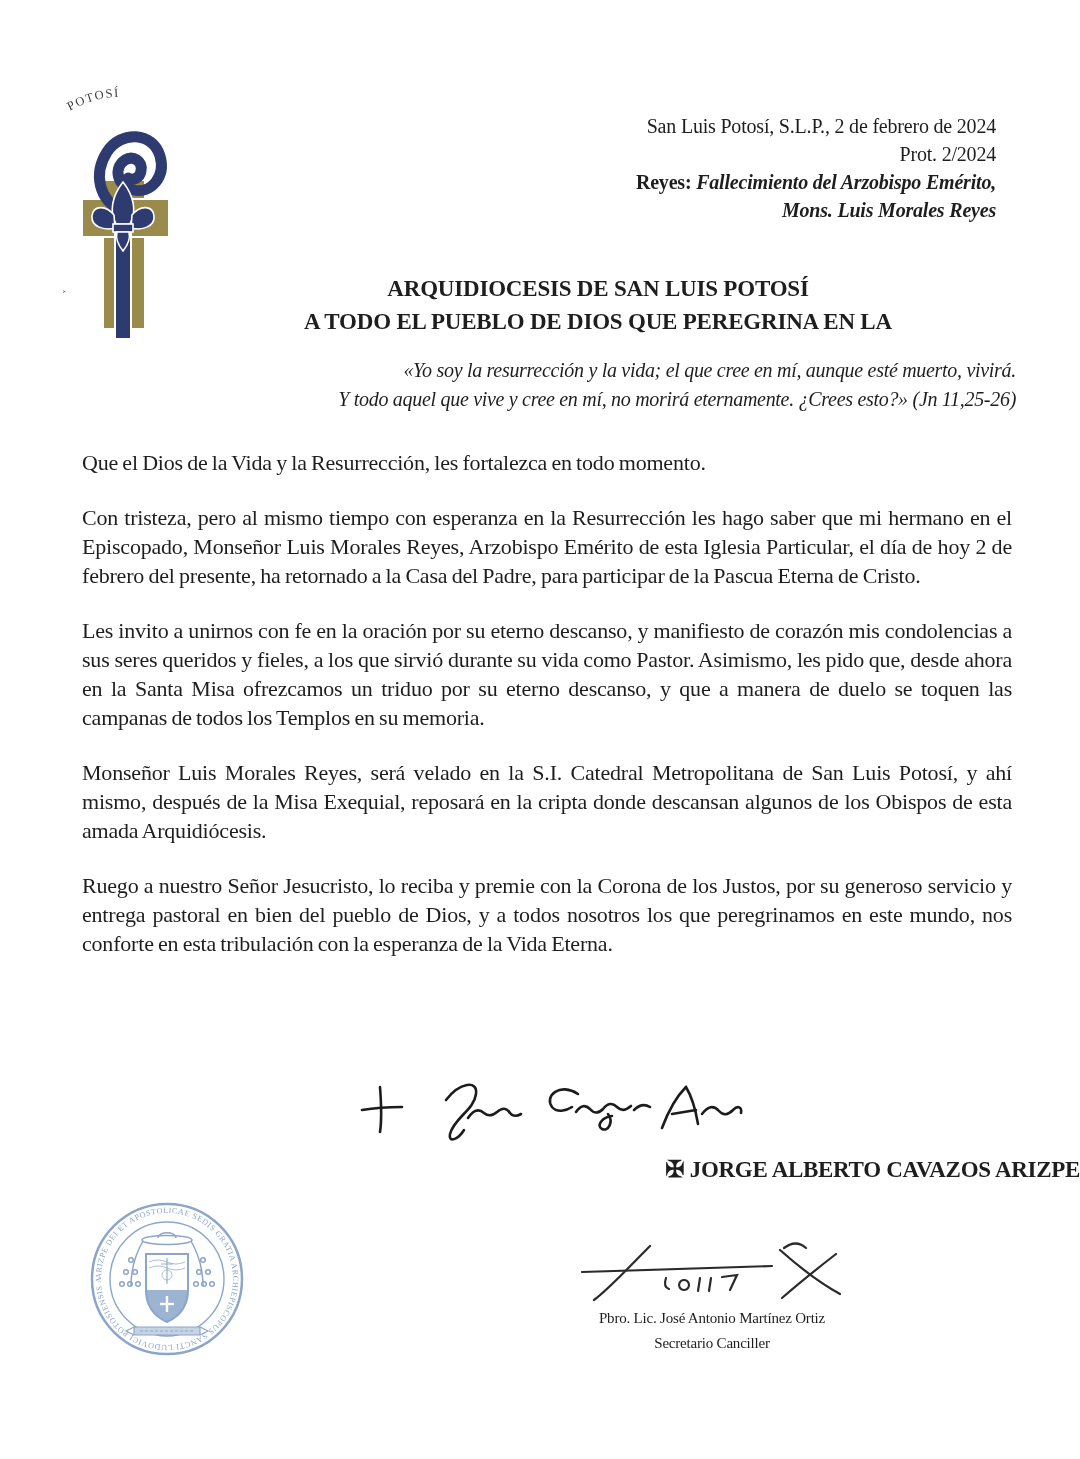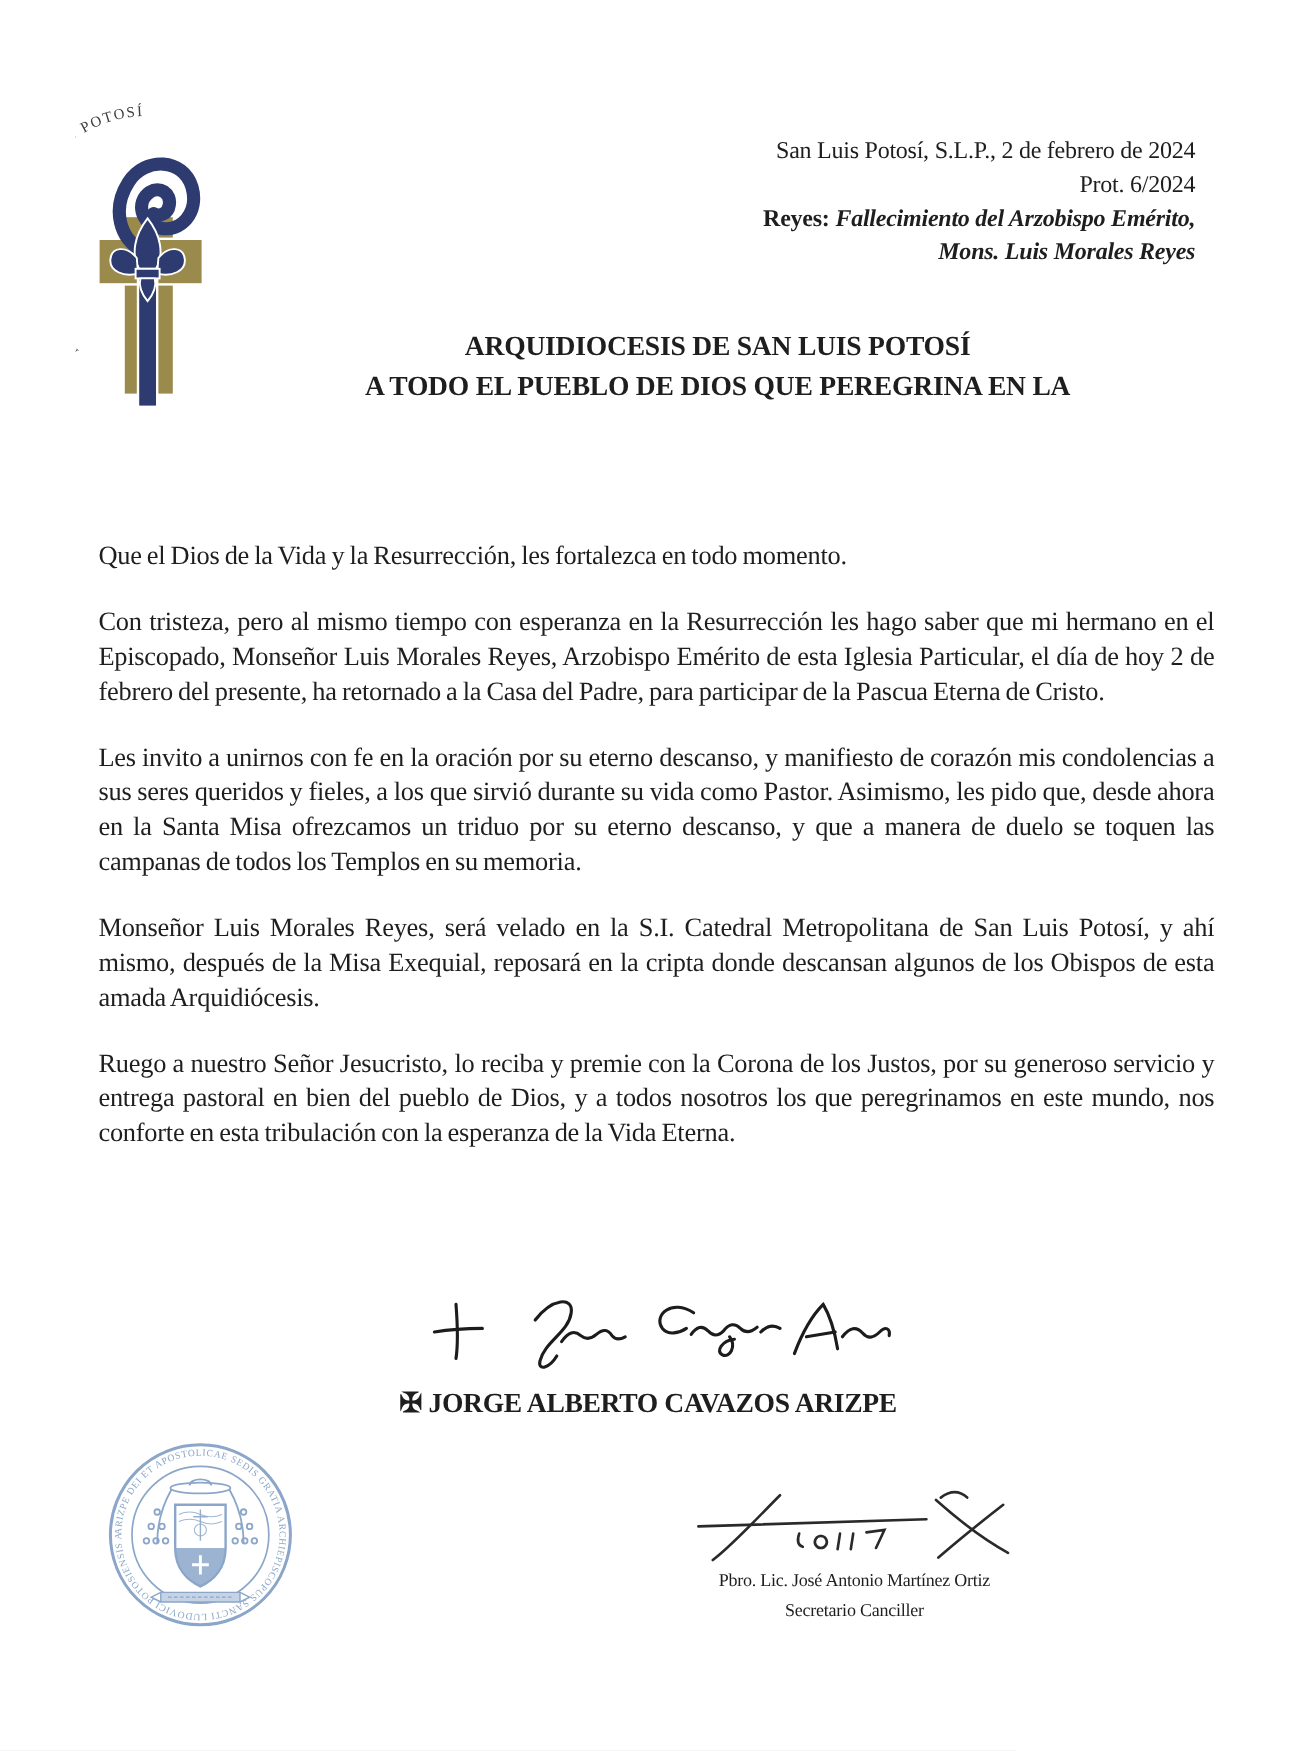--- a/index.html
+++ b/index.html
@@ -34,21 +34,21 @@
   
   .body{
     position:absolute; left:82px; top:446px; width:930px;
     font-size:22px; line-height:29px; text-align:justify;
     letter-spacing:-0.2px; word-spacing:-1px;
   }
   .body p{margin:2px 0 26px 0;}
   
   .absig{position:absolute; left:346px; top:1072px; width:400px; height:72px;}
   .abname{
-    position:absolute; left:0; top:1156px; width:1080px; text-align:center;
+    position:absolute; left:0; top:1156px; width:1080px; text-align:right;
     font-weight:bold; font-size:23px; letter-spacing:-0.3px;
   }
   .abrole{
     position:absolute; left:0; top:1186px; width:1080px; text-align:center;
     font-weight:bold; font-size:20px;
   }
   .seal{position:absolute; left:88px; top:1200px; width:158px; height:158px;}
   .secsig{position:absolute; left:572px; top:1236px; width:285px; height:72px;}
   .sec{
     position:absolute; left:512px; top:1306px; width:400px; text-align:center;
@@ -92,30 +92,34 @@
       <path d="M 54,148 C 52,156 56,162 60,167 C 64,162 68,156 66,148 Z"></path>
     </g>
 
     <text font-size="12.5" letter-spacing="1.5" fill="#3c3c3c" font-family="Liberation Serif, serif">
       <textPath href="#logoArc" startOffset="6">ARQUIDIÓCESIS DE SAN LUIS POTOSÍ</textPath>
     </text>
   </svg>
 
   <div class="hdr">
     <div>San Luis Potosí, S.L.P., 2 de febrero de 2024</div>
-    <div>Prot. 6/2024</div>
+    <div>Prot. 2/2024</div>
     <div><span class="b">Reyes: </span><span class="bi">Fallecimiento del Arzobispo Emérito,</span></div>
     <div class="bi">Mons. Luis Morales Reyes</div>
   </div>
 
   <div class="title">
     <span>ARQUIDIOCESIS DE SAN LUIS POTOSÍ</span>
     <span>A TODO EL PUEBLO DE DIOS QUE PEREGRINA EN LA</span>
   </div>
 
+  <div class="quote">
+    <span>«Yo soy la resurrección y la vida; el que cree en mí, aunque esté muerto, vivirá.</span>
+    <span>Y todo aquel que vive y cree en mí, no morirá eternamente. ¿Crees esto?» (Jn 11,25-26)</span>
+  </div>
 
   <div class="body">
     <p>Que el Dios de la Vida y la Resurrección, les fortalezca en todo momento.</p>
     <p>Con tristeza, pero al mismo tiempo con esperanza en la Resurrección les hago saber que mi hermano en el Episcopado, Monseñor Luis Morales Reyes, Arzobispo Emérito de esta Iglesia Particular, el día de hoy 2 de febrero del presente, ha retornado a la Casa del Padre, para participar de la Pascua Eterna de Cristo.</p>
     <p>Les invito a unirnos con fe en la oración por su eterno descanso, y manifiesto de corazón mis condolencias a sus seres queridos y fieles, a los que sirvió durante su vida como Pastor. Asimismo, les pido que, desde ahora en la Santa Misa ofrezcamos un triduo por su eterno descanso, y que a manera de duelo se toquen las campanas de todos los Templos en su memoria.</p>
     <p>Monseñor Luis Morales Reyes, será velado en la S.I. Catedral Metropolitana de San Luis Potosí, y ahí mismo, después de la Misa Exequial, reposará en la cripta donde descansan algunos de los Obispos de esta amada Arquidiócesis.</p>
     <p>Ruego a nuestro Señor Jesucristo, lo reciba y premie con la Corona de los Justos, por su generoso servicio y entrega pastoral en bien del pueblo de Dios, y a todos nosotros los que peregrinamos en este mundo, nos conforte en esta tribulación con la esperanza de la Vida Eterna.</p>
   </div>
 
   <svg class="absig" viewBox="0 0 400 72" aria-hidden="true" fill="none" stroke="#1c1c1c" stroke-width="2.6" stroke-linecap="round">

